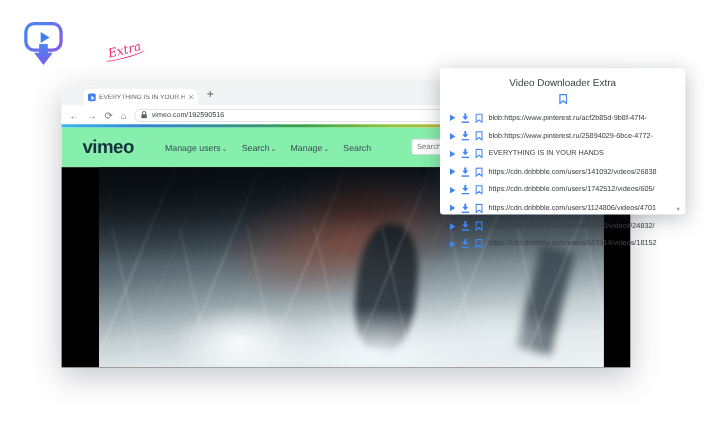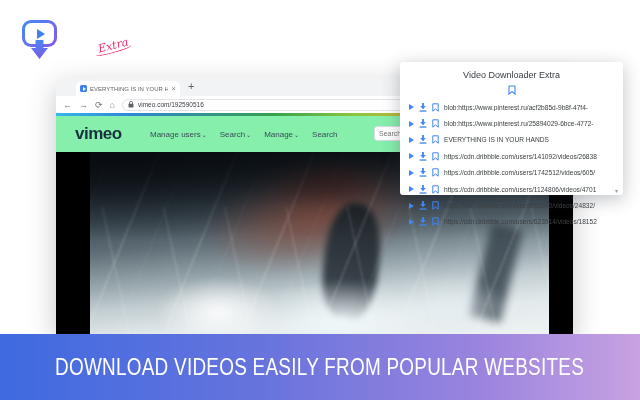--- a/index.html
+++ b/index.html
@@ -249,17 +249,14 @@
           </svg>
         <svg class="ic" width="7" height="9" viewBox="0 0 7 9">
             <path d="M0.8 0.8 h5.4 v7.4 l-2.7 -2.2 -2.7 2.2 z" fill="none" stroke="#4285f4" stroke-width="1"></path>
           </svg>
         <span class="dl-url">https://cdn.dribbble.com/users/623914/videos/18152</span>
       </div>
     </div>
     <span class="popup-scroll">▾</span>
   </div>
 
-  <div class="banner">
-    <span class="banner-text">DOWNLOAD VIDEOS EASILY FROM POPULAR WEBSITES</span>
-  </div>
 
 </div>
 
 </body></html>

